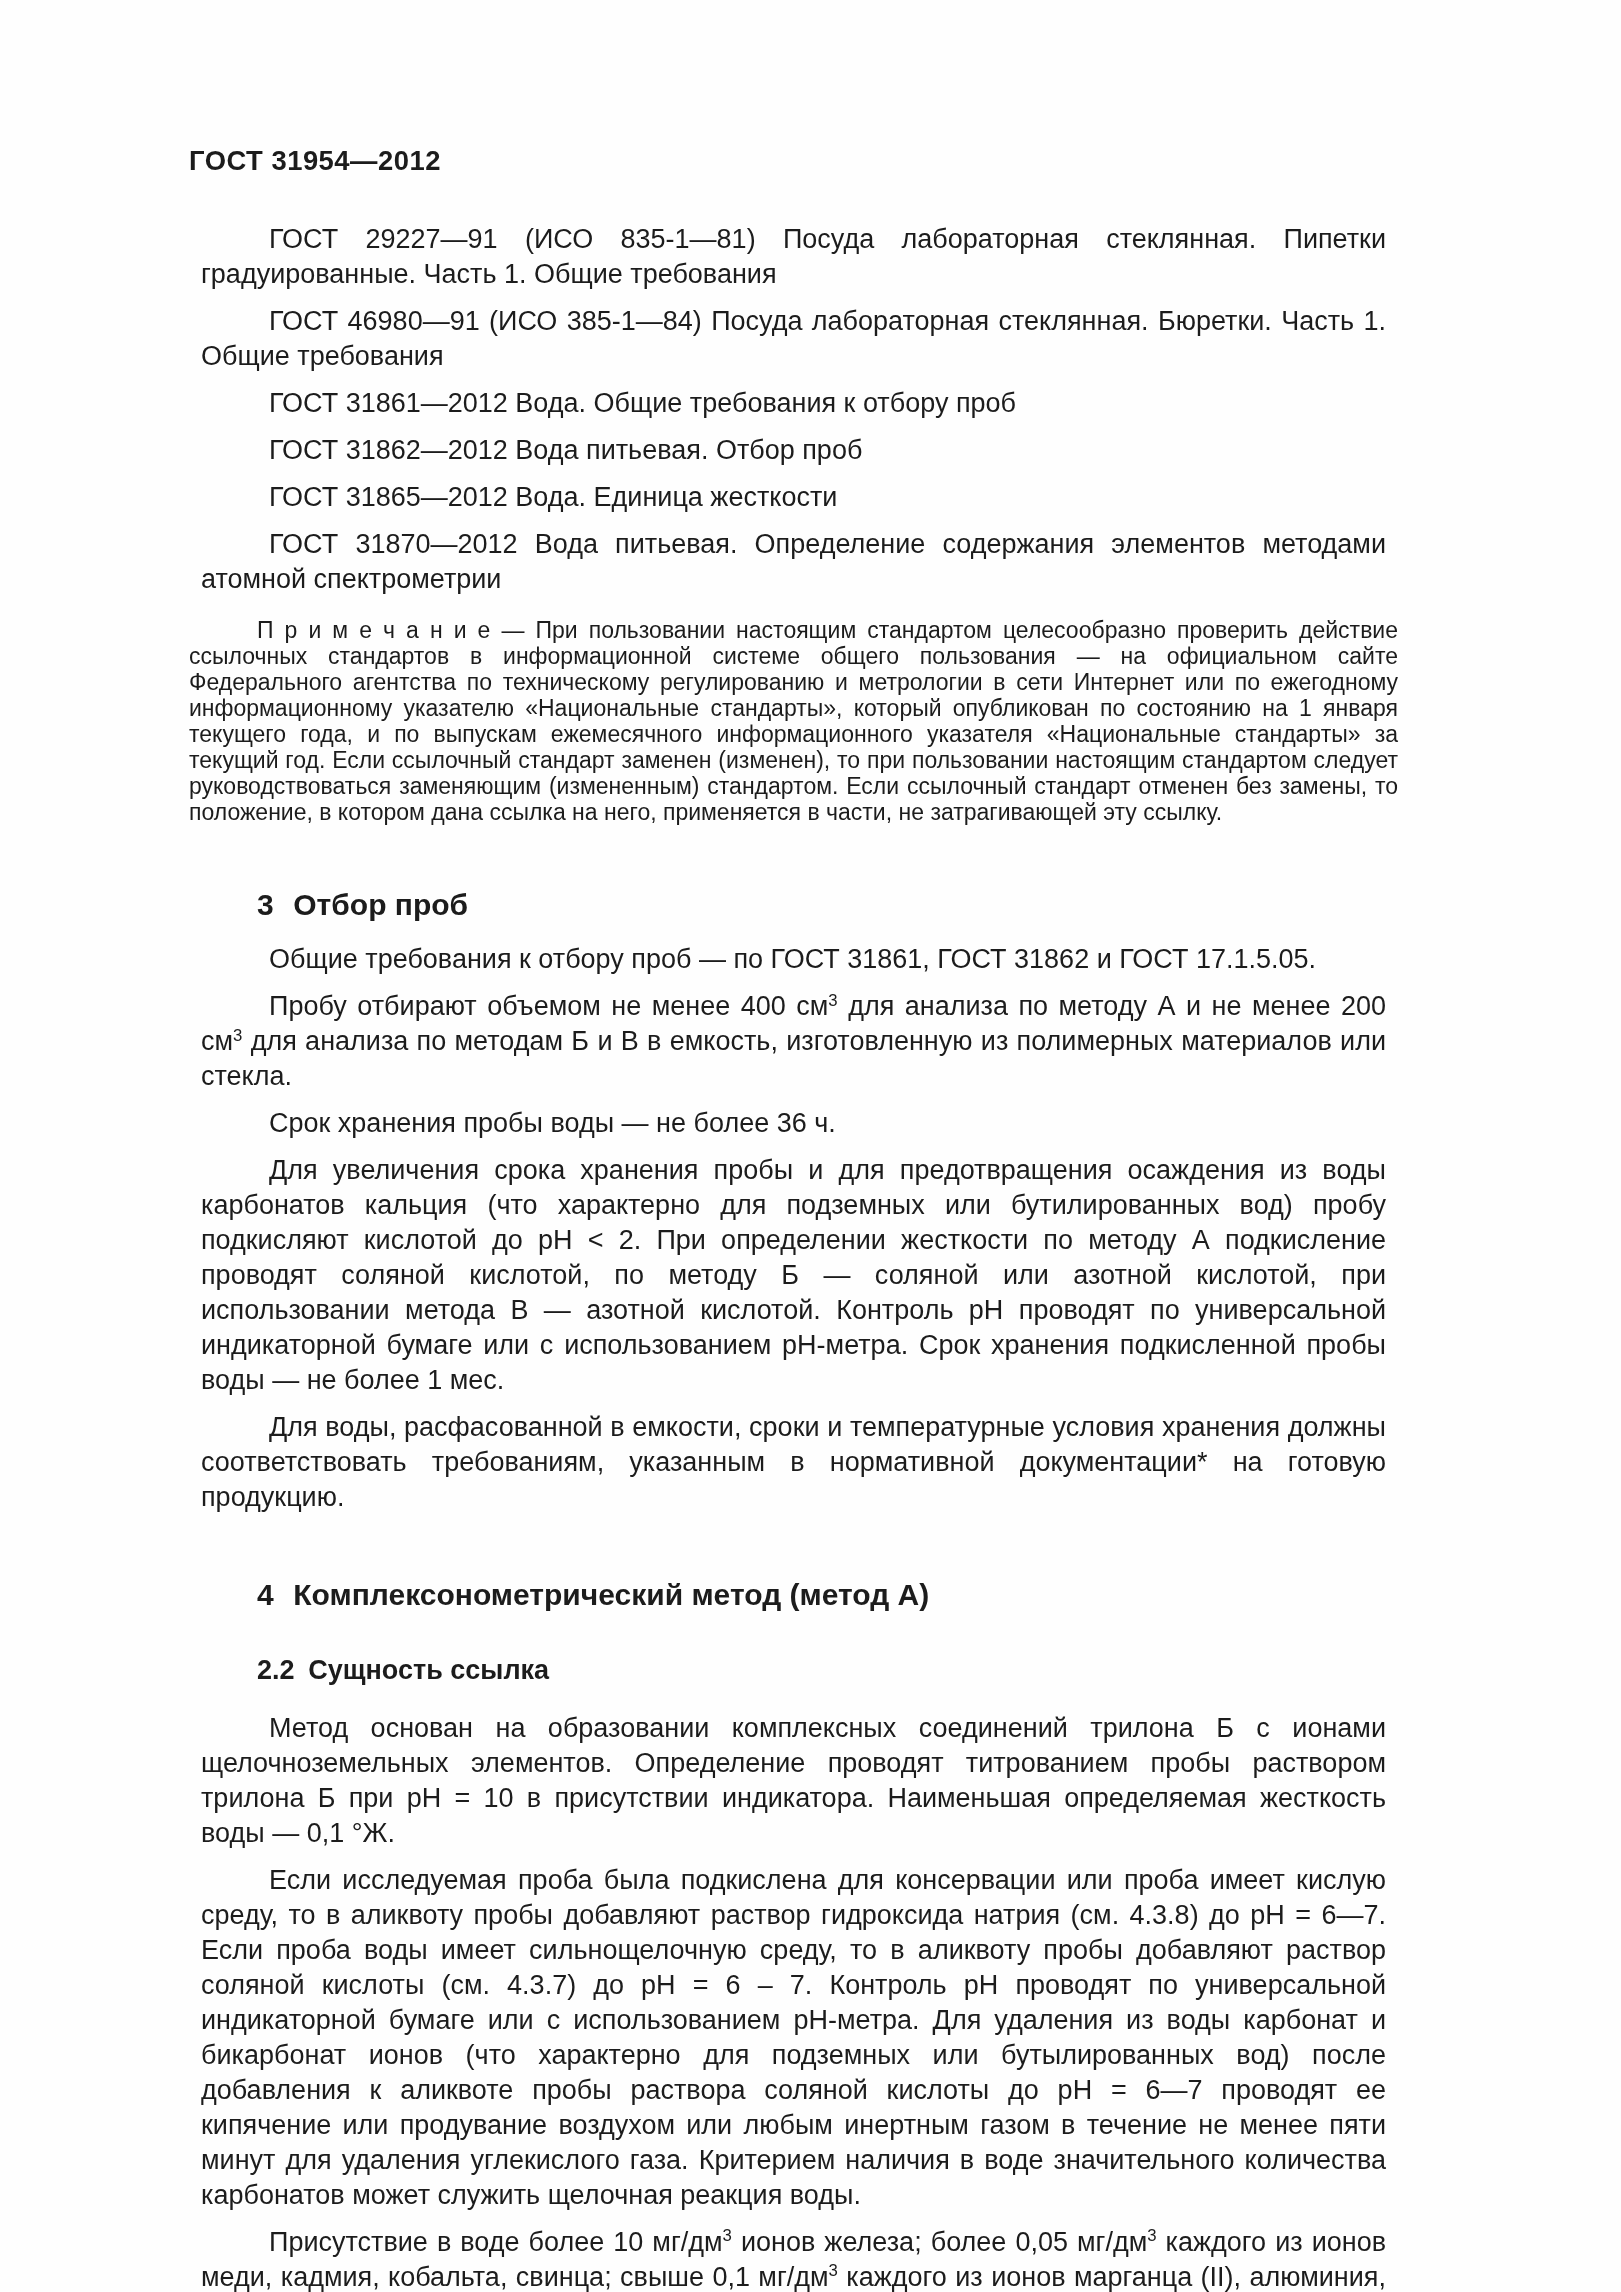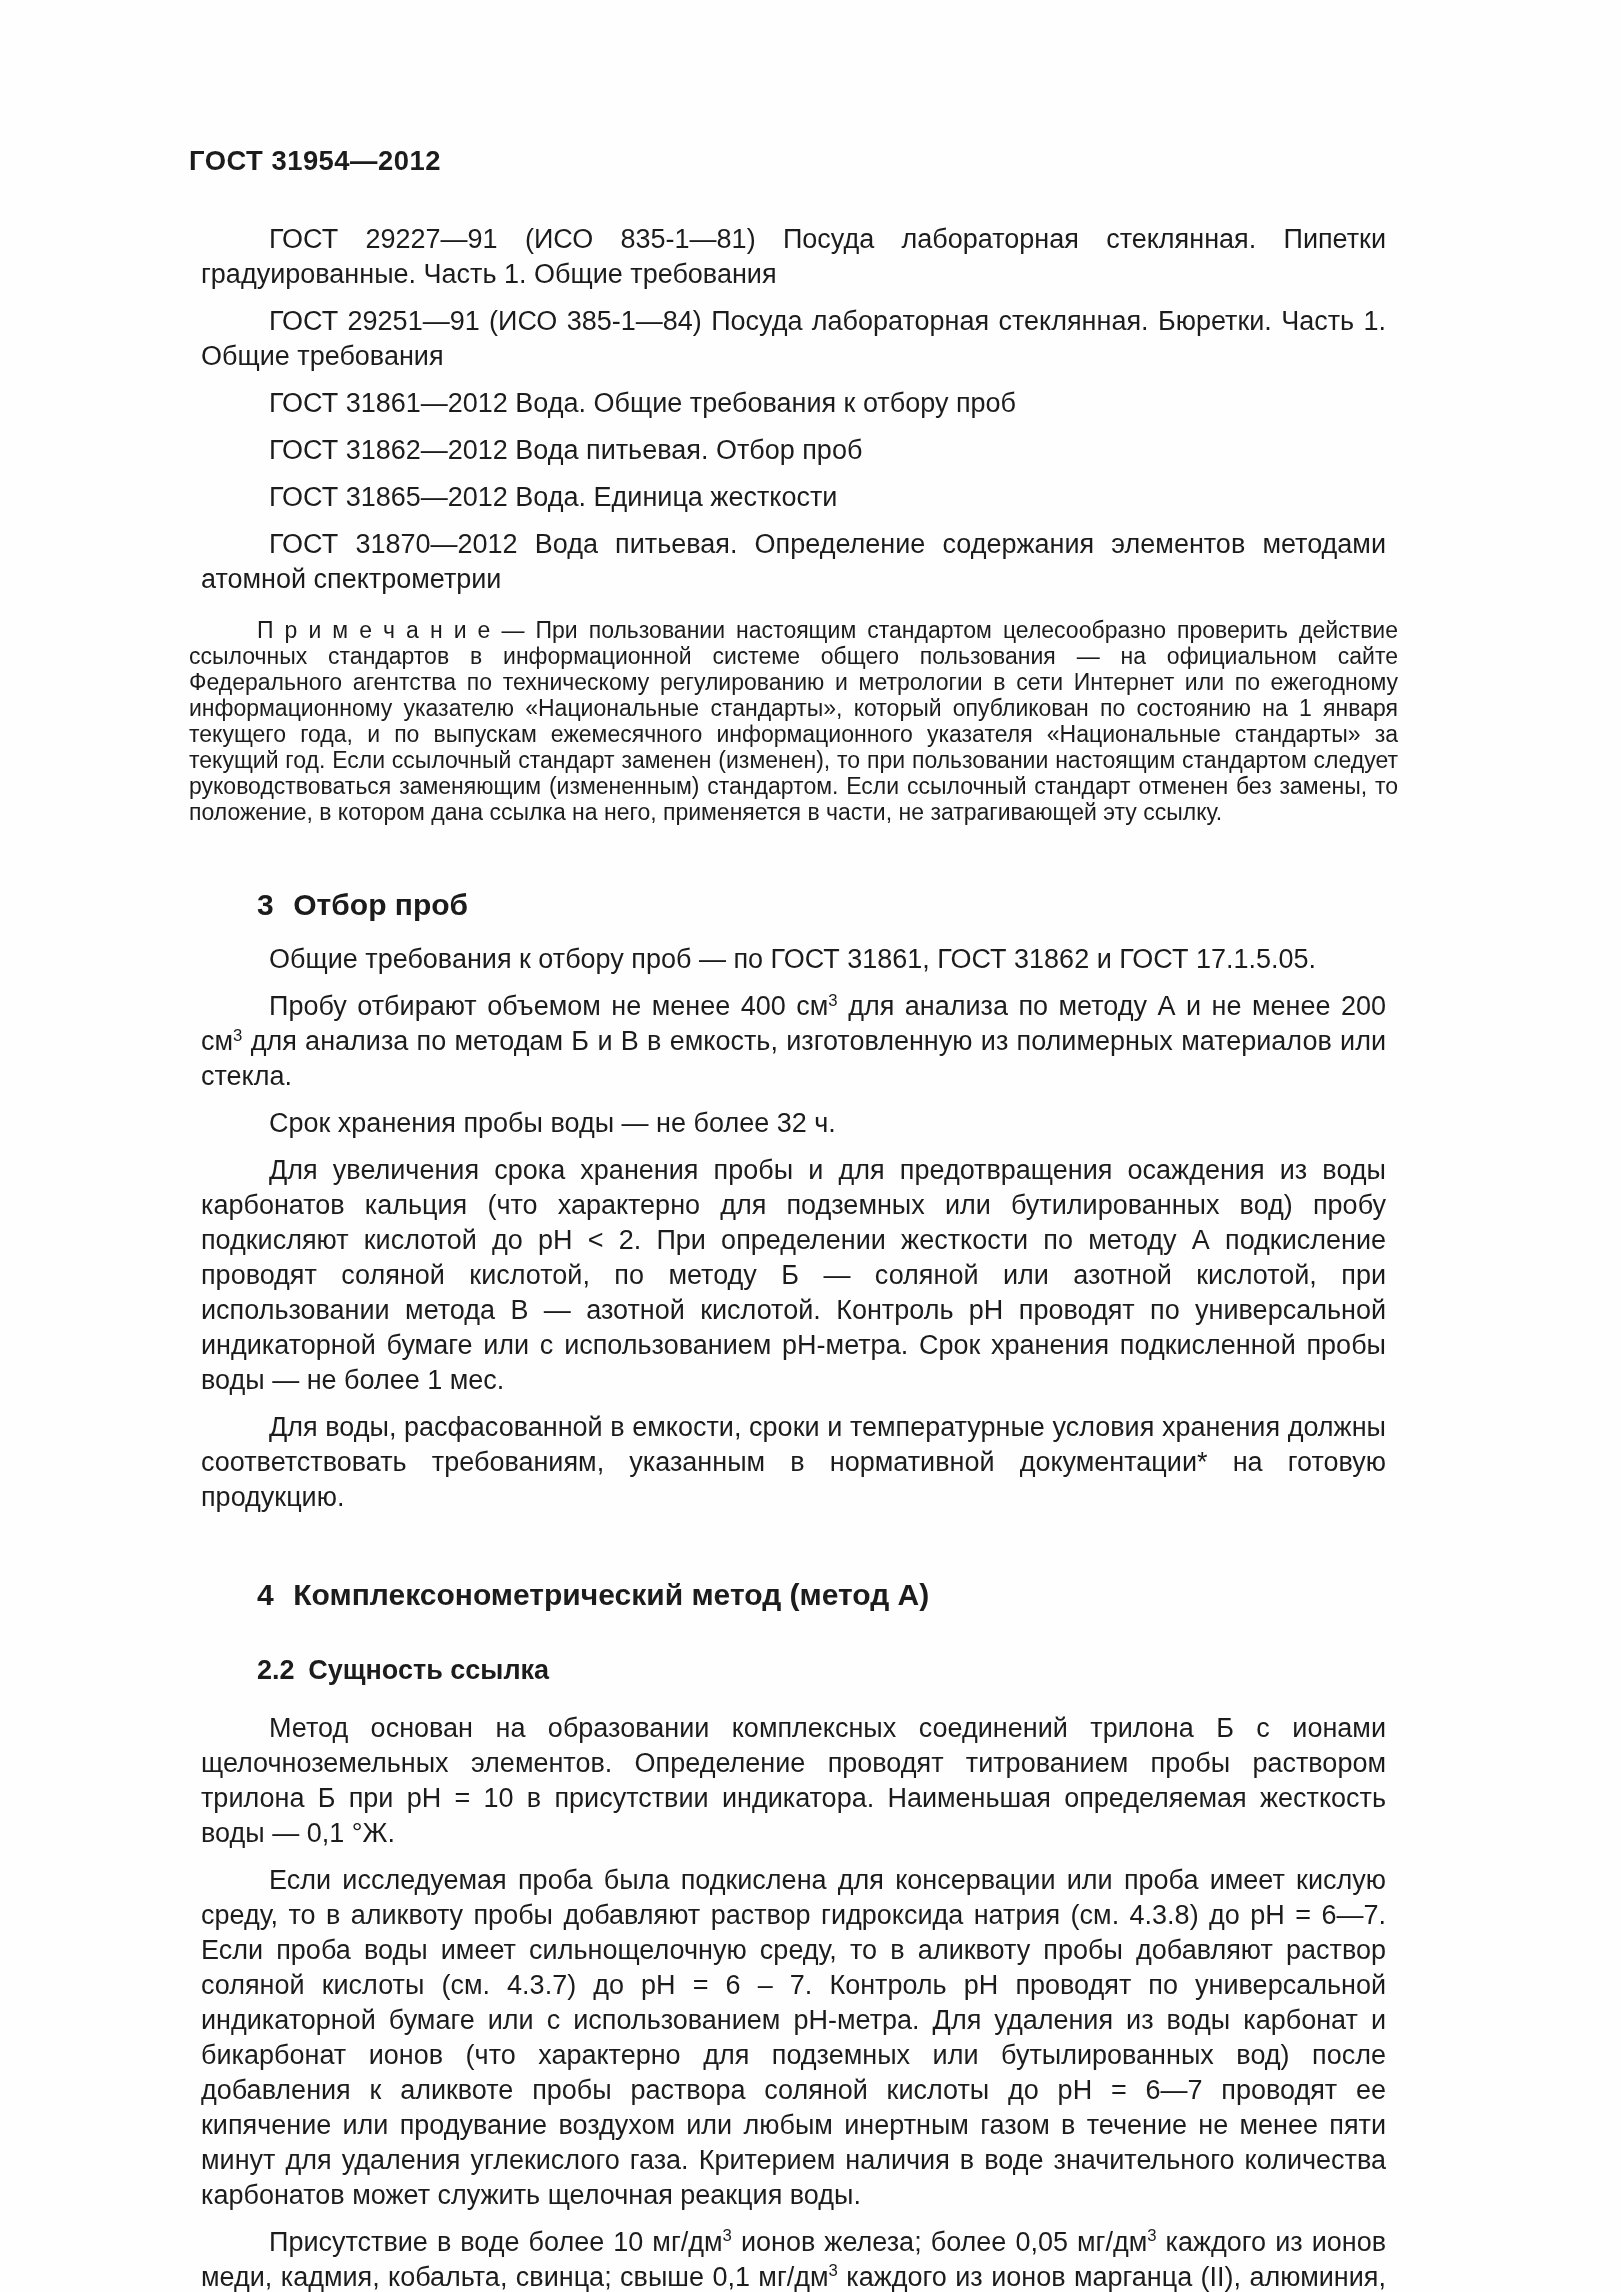--- a/index.html
+++ b/index.html
@@ -60,33 +60,33 @@
 </style>
 </head>
 <body>
 
 <div class="page">
 
   <header class="doc-header">ГОСТ 31954—2012</header>
 
   <section class="refs">
     <p class="body-par">ГОСТ 29227—91 (ИСО 835-1—81) Посуда лабораторная стеклянная. Пипетки градуированные. Часть 1. Общие требования</p>
-    <p class="body-par">ГОСТ 29251—91 (ИСО 385-1—84) Посуда лабораторная стеклянная. Бюретки. Часть 1. Общие требования</p>
+    <p class="body-par">ГОСТ 46980—91 (ИСО 385-1—84) Посуда лабораторная стеклянная. Бюретки. Часть 1. Общие требования</p>
     <p class="body-par">ГОСТ 31861—2012 Вода. Общие требования к отбору проб</p>
     <p class="body-par">ГОСТ 31862—2012 Вода питьевая. Отбор проб</p>
     <p class="body-par">ГОСТ 31865—2012 Вода. Единица жесткости</p>
     <p class="body-par">ГОСТ 31870—2012 Вода питьевая. Определение содержания элементов методами атомной спектрометрии</p>
     <p class="note">П р и м е ч а н и е — При пользовании настоящим стандартом целесообразно проверить действие ссылочных стандартов в информационной системе общего пользования — на официальном сайте Федерального агентства по техническому регулированию и метрологии в сети Интернет или по ежегодному информационному указателю «Национальные стандарты», который опубликован по состоянию на 1 января текущего года, и по выпускам ежемесячного информационного указателя «Национальные стандарты» за текущий год. Если ссылочный стандарт заменен (изменен), то при пользовании настоящим стандартом следует руководствоваться заменяющим (измененным) стандартом. Если ссылочный стандарт отменен без замены, то положение, в котором дана ссылка на него, применяется в части, не затрагивающей эту ссылку.</p>
   </section>
 
   <section>
     <h2 class="sec-heading"><span class="h-num">3</span><span>Отбор проб</span></h2>
     <p class="body-par">Общие требования к отбору проб — по ГОСТ 31861, ГОСТ 31862 и ГОСТ 17.1.5.05.</p>
     <p class="body-par">Пробу отбирают объемом не менее 400 см<sup>3</sup> для анализа по методу А и не менее 200 см<sup>3</sup> для анализа по методам Б и В в емкость, изготовленную из полимерных материалов или стекла.</p>
-    <p class="body-par">Срок хранения пробы воды — не более 32 ч.</p>
+    <p class="body-par">Срок хранения пробы воды — не более 36 ч.</p>
     <p class="body-par">Для увеличения срока хранения пробы и для предотвращения осаждения из воды карбонатов кальция (что характерно для подземных или бутилированных вод) пробу подкисляют кислотой до pH &lt; 2. При определении жесткости по методу А подкисление проводят соляной кислотой, по методу Б — соляной или азотной кислотой, при использовании метода В — азотной кислотой. Контроль pH проводят по универсальной индикаторной бумаге или с использованием pH-метра. Срок хранения подкисленной пробы воды — не более 1 мес.</p>
     <p class="body-par">Для воды, расфасованной в емкости, сроки и температурные условия хранения должны соответствовать требованиям, указанным в нормативной документации* на готовую продукцию.</p>
   </section>
 
   <section>
     <h2 class="sec-heading"><span class="h-num">4</span><span>Комплексонометрический метод (метод А)</span></h2>
     <h3 class="sub-heading"><span class="h-num-small">2.2</span><span>Сущность ссылка</span></h3>
     <p class="body-par">Метод основан на образовании комплексных соединений трилона Б с ионами щелочноземельных элементов. Определение проводят титрованием пробы раствором трилона Б при pH = 10 в присутствии индикатора. Наименьшая определяемая жесткость воды — 0,1 °Ж.</p>
     <p class="body-par">Если исследуемая проба была подкислена для консервации или проба имеет кислую среду, то в аликвоту пробы добавляют раствор гидроксида натрия (см. 4.3.8) до pH = 6—7. Если проба воды имеет сильнощелочную среду, то в аликвоту пробы добавляют раствор соляной кислоты (см. 4.3.7) до pH = 6 – 7. Контроль pH проводят по универсальной индикаторной бумаге или с использованием pH-метра. Для удаления из воды карбонат и бикарбонат ионов (что характерно для подземных или бутылированных вод) после добавления к аликвоте пробы раствора соляной кислоты до pH = 6—7 проводят ее кипячение или продувание воздухом или любым инертным газом в течение не менее пяти минут для удаления углекислого газа. Критерием наличия в воде значительного количества карбонатов может служить щелочная реакция воды.</p>
     <p class="body-par">Присутствие в воде более 10 мг/дм<sup>3</sup> ионов железа; более 0,05 мг/дм<sup>3</sup> каждого из ионов меди, кадмия, кобальта, свинца; свыше 0,1 мг/дм<sup>3</sup> каждого из ионов марганца (II), алюминия, цинка, кобальта, никеля, олова, а также цветность более 200 °Ж и повышенная мутность вызывают при титровании нечеткое изменение окраски в точке эквивалентности и приводят к завышению результатов определения жесткости. Ортофосфат- и карбонат-ионы могут осаждать кальций в условиях титрования при pH = 10.</p>

